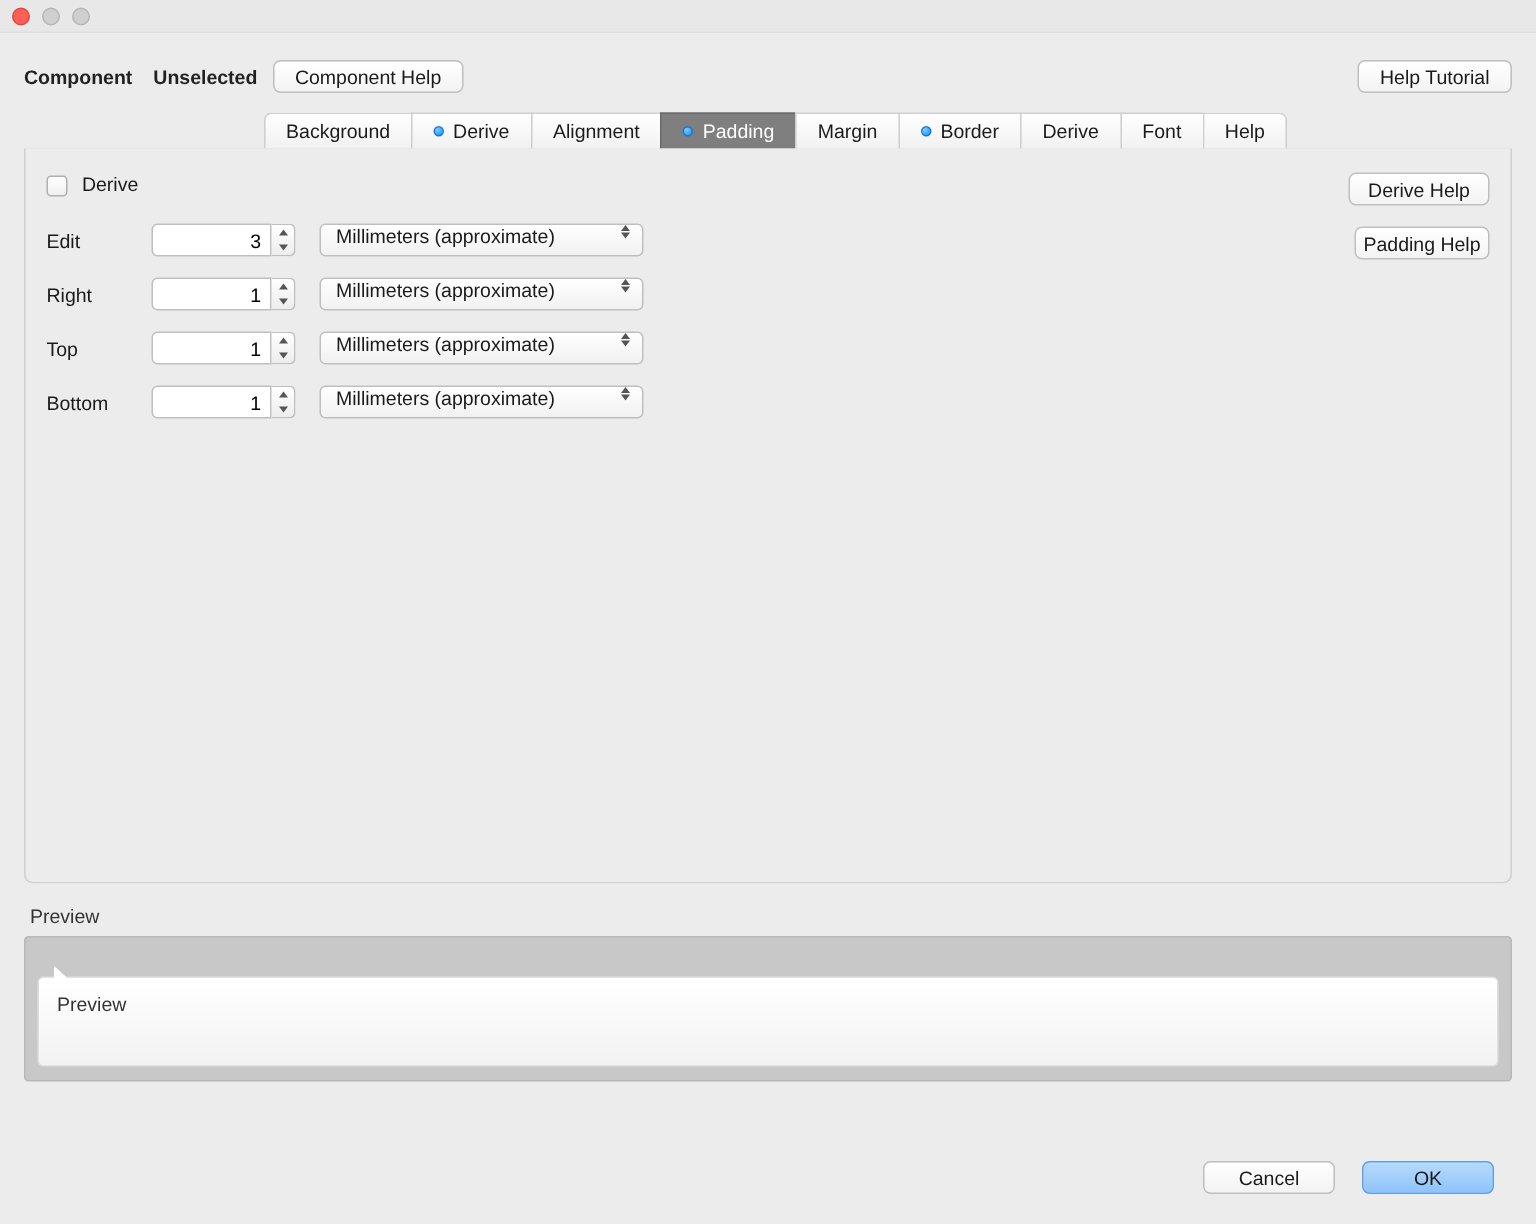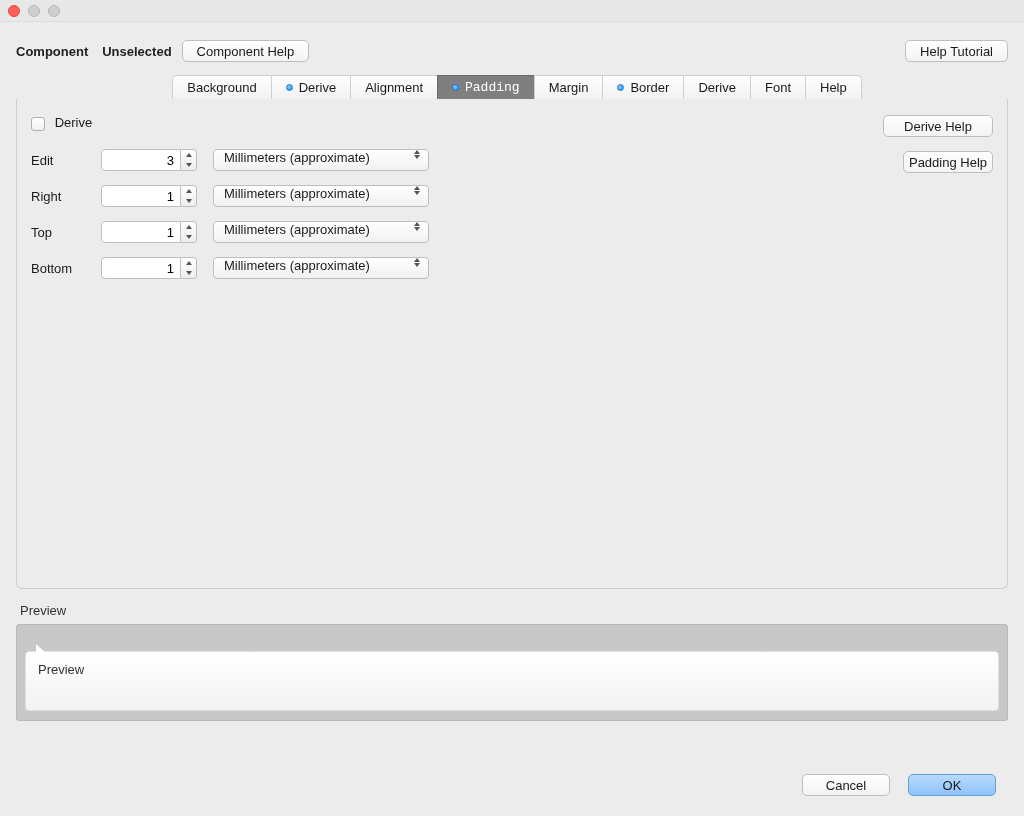--- a/index.html
+++ b/index.html
@@ -109,21 +109,20 @@
     background: linear-gradient(#ffffff,#f1f1f1);
     display: flex; align-items: center; gap: 6px;
     font-size: 13px;
   }
   .tab:first-child { border-top-left-radius: 5px; }
   .tab:last-child  { border-top-right-radius: 5px; border-right: 1px solid #cfcfcf; }
   .tab.selected {
     background: #7f7f7f;
     color: #fff;
     border-color: #6a6a6a;
-    font-family: Liberation Mono, monospace;
   }
   .tab .dot {
     width: 7px; height: 7px; border-radius: 50%;
     background: radial-gradient(circle at 30% 30%, #7ecbff, #1e90ff);
     border: 0.5px solid #1577d6;
   }
   .panel {
     border: 1px solid #cfcfcf;
     border-top: none;
     border-radius: 0 0 6px 6px;
@@ -287,21 +286,21 @@
       </div>
     </div>
 
     <div class="panel">
       <div class="panel-top">
         <div>
           <span class="checkbox"></span>
           <span style="margin-left:6px">Derive</span>
         </div>
         <div class="side-buttons">
-          <div class="btn" style="width:110px">Derive Help</div>
+          <div class="btn" style="width:94px">Derive Help</div>
           <div class="btn" style="width:90px">Padding Help</div>
         </div>
       </div>
 
       <div class="form" style="margin-top:-24px">
 
         <span>Edit</span>
         <div class="spin">
           <input value="3" style="">
           <div class="spin-arrows">

